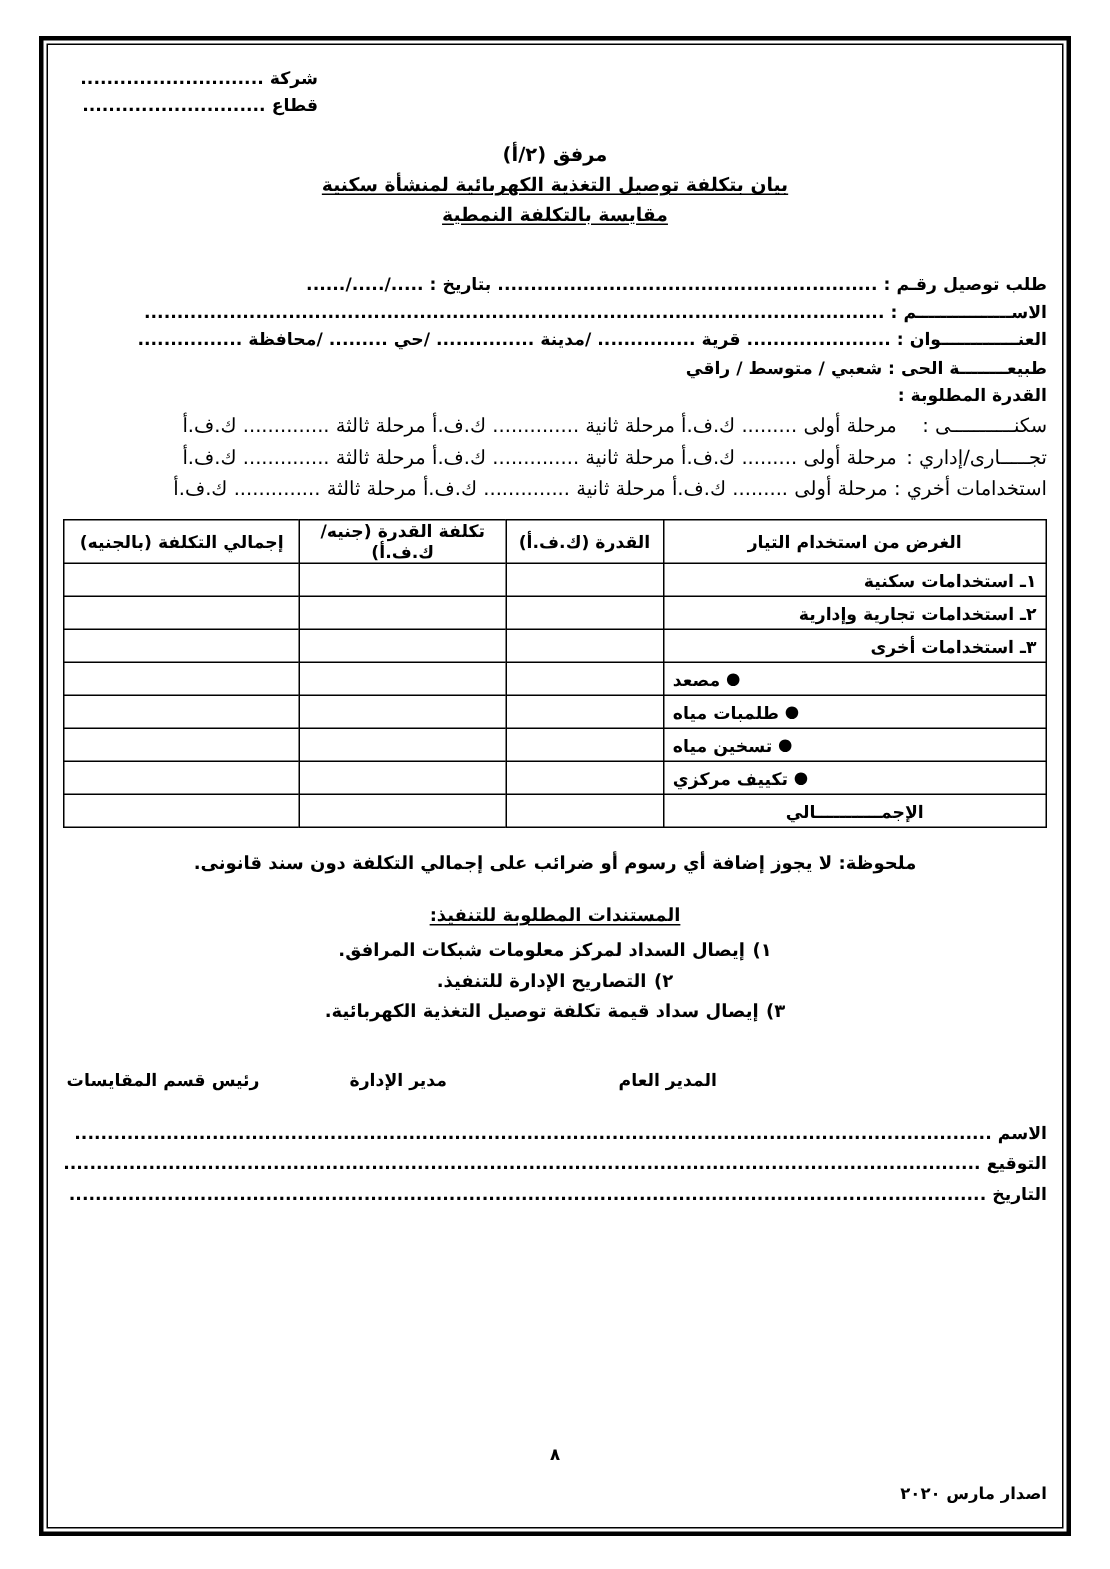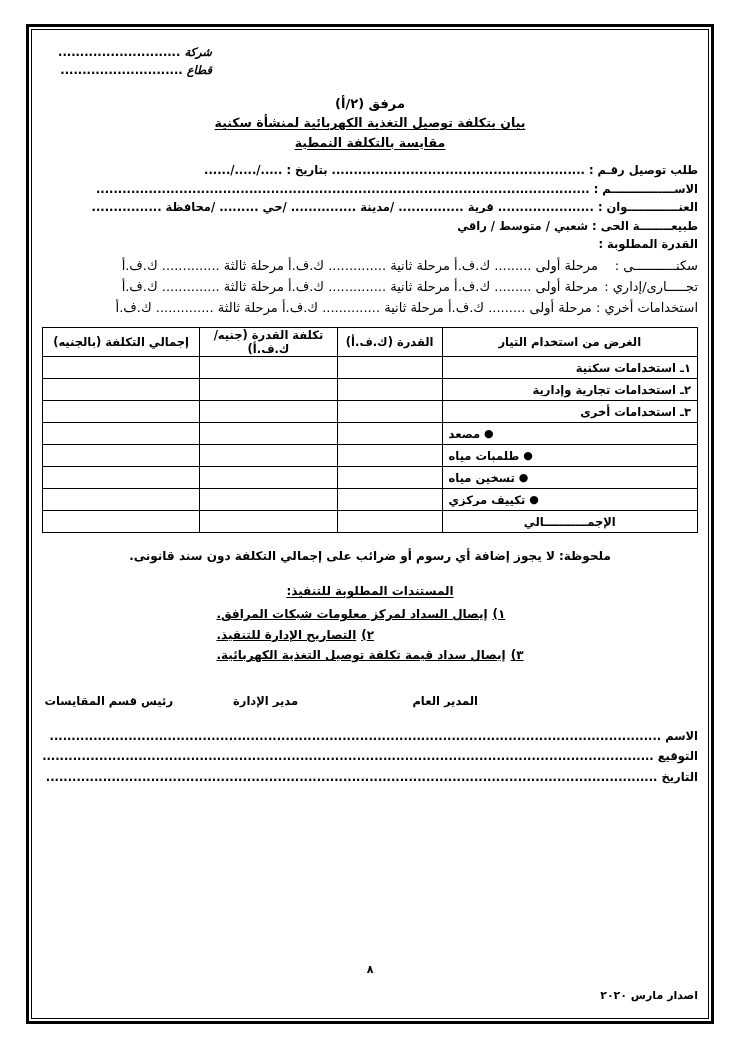--- a/index.html
+++ b/index.html
@@ -59,21 +59,21 @@
   }
   .org-line {
     font-size: 11.5px;
     font-weight: bold;
     line-height: 1.55;
     white-space: nowrap;
     display: block;
     text-align: right;
     padding-right: 486px;
   }
-  .org-line .lbl { letter-spacing: 0; font-style: italic; }
+  .org-line .lbl { letter-spacing: 0; }
   .org-line .dots { letter-spacing: 0.6px; }
 
   
   .titles {
     text-align: center;
     margin-top: 14px;
   }
   .t-annex {
     font-size: 13px;
     font-weight: bold;
@@ -82,21 +82,21 @@
   .t-main, .t-sub {
     font-size: 12.5px;
     font-weight: bold;
     line-height: 1.55;
     text-decoration: underline;
     text-underline-offset: 2px;
   }
 
   
   .fields {
-    margin-top: 9px;
+    margin-top: 28px;
     font-size: 11.5px;
     font-weight: bold;
   }
   .f-row {
     display: block;
     line-height: 1.62;
     white-space: nowrap;
     overflow: hidden;
   }
   .stretch { letter-spacing: -0.3px; }
@@ -171,22 +171,21 @@
     font-weight: bold;
     text-decoration: underline;
     text-underline-offset: 2px;
     line-height: 1.75;
   }
   .docs-list {
     list-style: none;
     margin: 2px 0 0 0;
     padding: 0;
     display: inline-block;
-    text-align: left;
-    text-decoration: underline;
+    text-align: center;
   }
   .docs-list li {
     font-size: 12px;
     font-weight: bold;
     line-height: 1.72;
     white-space: nowrap;
   }
   .docs-list li .num { margin-left: 5px; }
 
   

